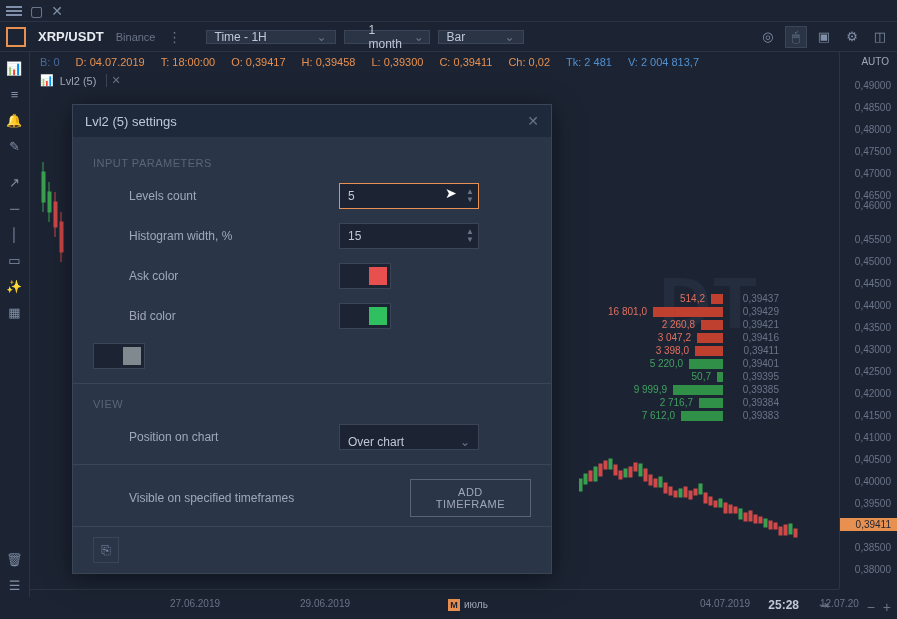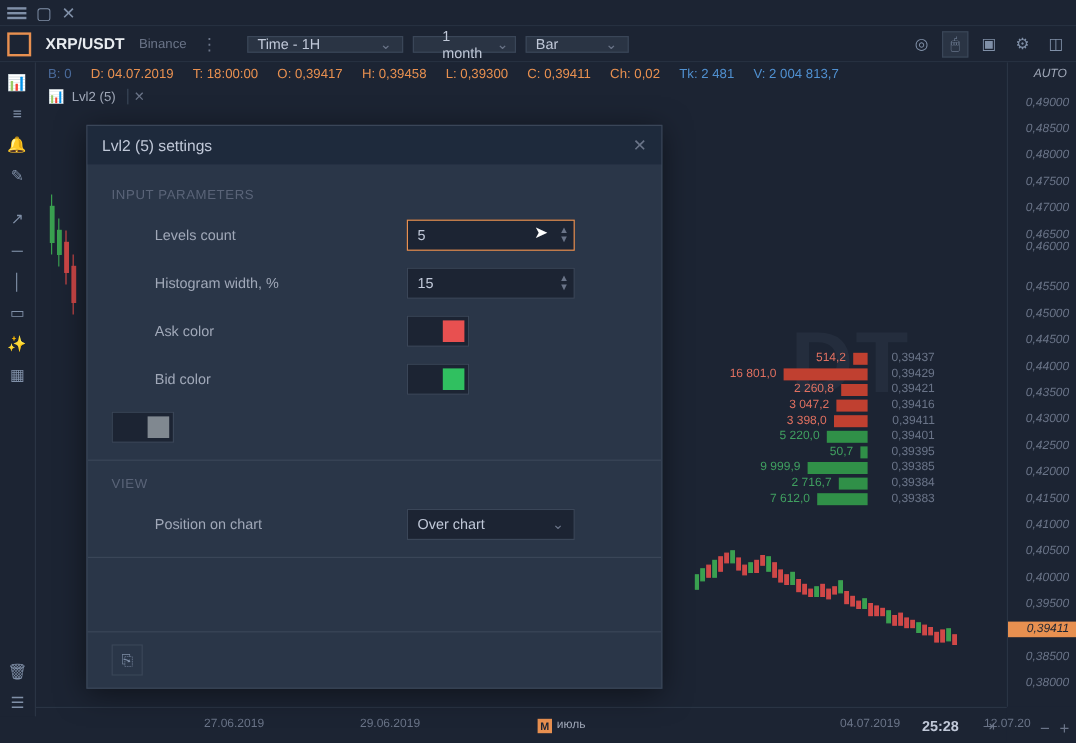--- a/index.html
+++ b/index.html
@@ -45,21 +45,21 @@
 .chart-canvas { position: absolute; left: 0; top: 40px; right: 0; bottom: 0; }
 .watermark { position: absolute; right: 80px; top: 170px; font-size: 72px; font-weight: 700; color: #2a3444; letter-spacing: 2px; opacity: 0.6; }
 
 
 .candles { position: absolute; left: 10px; top: 60px; width: 30px; }
 .candles2 { position: absolute; right: 20px; bottom: 10px; width: 240px; }
 .green { color: #3aa050; }
 .red { color: #d04848; }
 
 
-.priceaxis { position: absolute; right: 0; top: 52px; width: 58px; bottom: 30px; background: #1c2433; border-left: 1px solid #2a3444; font-style: italic; }
+.priceaxis { position: absolute; right: 0; top: 52px; width: 58px; bottom: 30px; background: #1c2433; border-left: 1px solid #2a3444; }
 .priceaxis .lbl { position: absolute; right: 6px; font-size: 10px; color: #6a7488; }
 .priceaxis .auto { position: absolute; right: 8px; top: 4px; font-size: 10px; color: #a0a8b8; }
 .priceaxis .current { position: absolute; right: 0; left: 0; background: #e89050; color: #1c2433; font-size: 10px; padding: 1px 6px; text-align: right; }
 
 
 .timeaxis { position: absolute; left: 30px; right: 58px; bottom: 0; height: 30px; background: #1c2433; border-top: 1px solid #2a3444; display: flex; align-items: center; }
 .timeaxis .tlbl { position: absolute; font-size: 10px; color: #6a7488; }
 .timeaxis .july { position: absolute; left: 418px; font-size: 10px; color: #a0a8b8; display: flex; align-items: center; gap: 4px; }
 .timeaxis .july .mbox { width: 12px; height: 12px; background: #e89050; display: flex; align-items: center; justify-content: center; color: #1c2433; font-size: 9px; font-weight: bold; }
 .timeaxis .clock { position: absolute; right: 40px; color: #c0c8d8; font-size: 12px; font-weight: 600; }
@@ -82,21 +82,21 @@
 .dialog-title .close { margin-left: auto; color: #6a7488; cursor: pointer; font-size: 14px; }
 .dialog-body { padding: 14px 20px; flex: 1; overflow: auto; }
 .section-label { color: #5a6478; font-size: 11px; letter-spacing: 0.5px; margin-bottom: 14px; margin-top: 6px; }
 .field-row { display: flex; align-items: center; margin-bottom: 14px; }
 .field-row .flabel { width: 210px; color: #a0a8b8; font-size: 12px; margin-left: 36px; }
 .num-input { background: #1c2433; border: 1px solid #3a4658; height: 26px; width: 140px; display: flex; align-items: center; padding: 0 8px; color: #c0c8d8; position: relative; }
 .num-input.focused { border-color: #e89050; }
 .num-input .spinners { position: absolute; right: 4px; display: flex; flex-direction: column; font-size: 8px; color: #6a7488; line-height: 8px; }
 .color-swatch { width: 52px; height: 26px; background: #1c2433; border: 1px solid #3a4658; display: flex; align-items: center; justify-content: flex-end; padding-right: 3px; }
 .color-swatch .sw { width: 18px; height: 18px; }
-.select-input { background: #1c2433; border: 1px solid #3a4658; height: 26px; width: 140px; display: flex; align-items: center; padding: 0 8px; color: #c0c8d8; }
+.select-input { background: #1c2433; border: 1px solid #3a4658; height: 26px; width: 140px; display: flex; align-items: flex-end; padding: 0 8px; color: #c0c8d8; }
 .select-input .caret { margin-left: auto; color: #6a7488; }
 .divider { height: 1px; background: #3a4658; margin: 8px -20px 14px; }
 .btn-outline { background: transparent; border: 1px solid #5a6478; color: #a0a8b8; padding: 6px 14px; font-size: 11px; letter-spacing: 0.5px; cursor: pointer; }
 .dialog-footer { border-top: 1px solid #3a4658; padding: 10px 20px; display: flex; }
 .copy-btn { width: 26px; height: 26px; border: 1px solid #3a4658; color: #8090a8; display: flex; align-items: center; justify-content: center; cursor: pointer; }
 .cursor { position: absolute; left: 445px; top: 185px; font-size: 14px; color: #fff; z-index: 100; pointer-events: none; }
 
 
 .zoom-ctrl { position: absolute; right: 6px; bottom: 4px; display: flex; gap: 8px; font-size: 14px; color: #6a7488; }
 </style>
@@ -406,19 +406,23 @@
 
     <div class="field-row">
       <div class="flabel">Position on chart</div>
       <div class="select-input">
         <span>Over chart</span>
           <span class="caret">⌄</span>
       </div>
     </div>
 
     <div class="divider"></div>
+    <div class="field-row">
+      <div class="flabel" style="width:300px">Visible on specified timeframes</div>
+      <button class="btn-outline">ADD TIMEFRAME</button>
+    </div>
   </div>
   <div class="dialog-footer">
     <div class="copy-btn">⎘</div>
   </div>
 </div>
 
 <div class="cursor">➤</div>
 
 </body></html>

